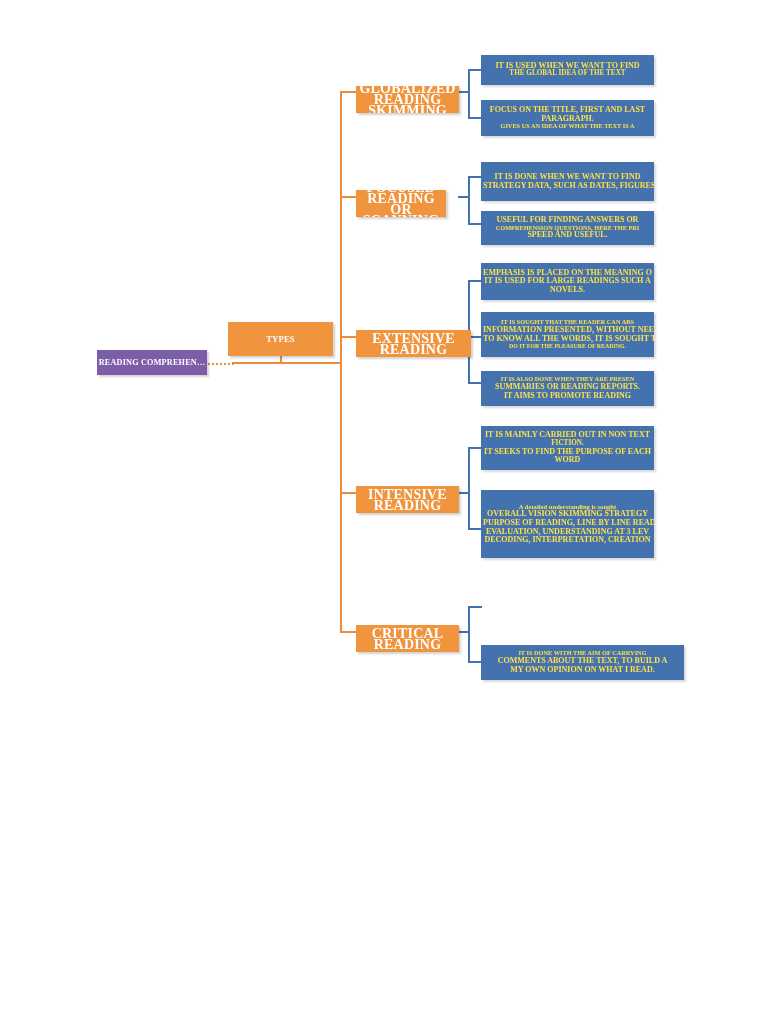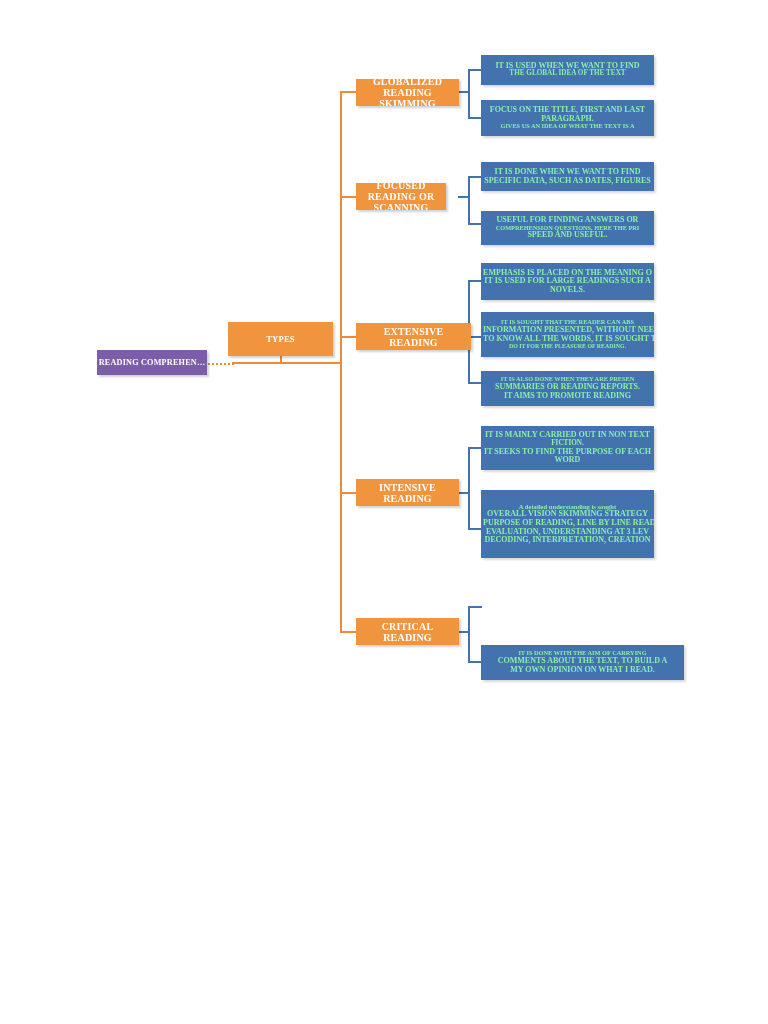--- a/index.html
+++ b/index.html
@@ -51,31 +51,32 @@
     font-size: 8.2px;
     padding: 0 6px;
     text-overflow: ellipsis;
   }
   .node-types {
     background: #F0943E;
     font-size: 8.6px;
   }
   .node-branch {
     background: #F0943E;
-    font-size: 10px;
+    font-size: 14px;
     line-height: 11px;
     white-space: normal;
     padding: 0 3px;
+    margin-top: 7px;
   }
 
   
   .leaf {
     position: absolute;
     background: #4472AE;
-    color: #86efac;
+    color: #fde047;
     font-weight: bold;
     overflow: hidden;
     box-shadow: 1.5px 1.5px 2px rgba(0,0,0,0.15);
     display: flex;
     flex-direction: column;
     justify-content: center;
     padding: 1px 2px;
   }
   .leaf .ln {
     white-space: nowrap;
@@ -151,23 +152,23 @@
     <div class="ln s-lg">IT IS USED WHEN WE WANT TO FIND</div>
     <div class="ln s-md" style="text-align:center;">THE GLOBAL IDEA OF THE TEXT</div>
   </div>
 
   <div class="leaf" style="left:481px; top:100px; width:173px; height:36px;">
     <div class="ln s-lg">FOCUS ON THE TITLE, FIRST AND LAST</div>
     <div class="ln s-lg">PARAGRAPH.</div>
     <div class="ln s-sm">GIVES US AN IDEA OF WHAT THE TEXT IS A</div>
   </div>
 
-  <div class="leaf" style="left:481px; top:162px; width:173px; height:29px;">
+  <div class="leaf" style="left:481px; top:162px; width:173px; height:39px;">
     <div class="ln s-lg">IT IS DONE WHEN WE WANT TO FIND</div>
-    <div class="ln s-lg">SPECIFIC DATA, SUCH AS DATES, FIGURES</div>
+    <div class="ln s-lg">STRATEGY DATA, SUCH AS DATES, FIGURES</div>
   </div>
 
   <div class="leaf" style="left:481px; top:211px; width:173px; height:34px;">
     <div class="ln s-lg">USEFUL FOR FINDING ANSWERS OR</div>
     <div class="ln s-sm">COMPREHENSION QUESTIONS, HERE THE PRI</div>
     <div class="ln s-lg">SPEED AND USEFUL.</div>
   </div>
 
   <div class="leaf" style="left:481px; top:263px; width:173px; height:37px;">
     <div class="ln s-lg">EMPHASIS IS PLACED ON THE MEANING O</div>

